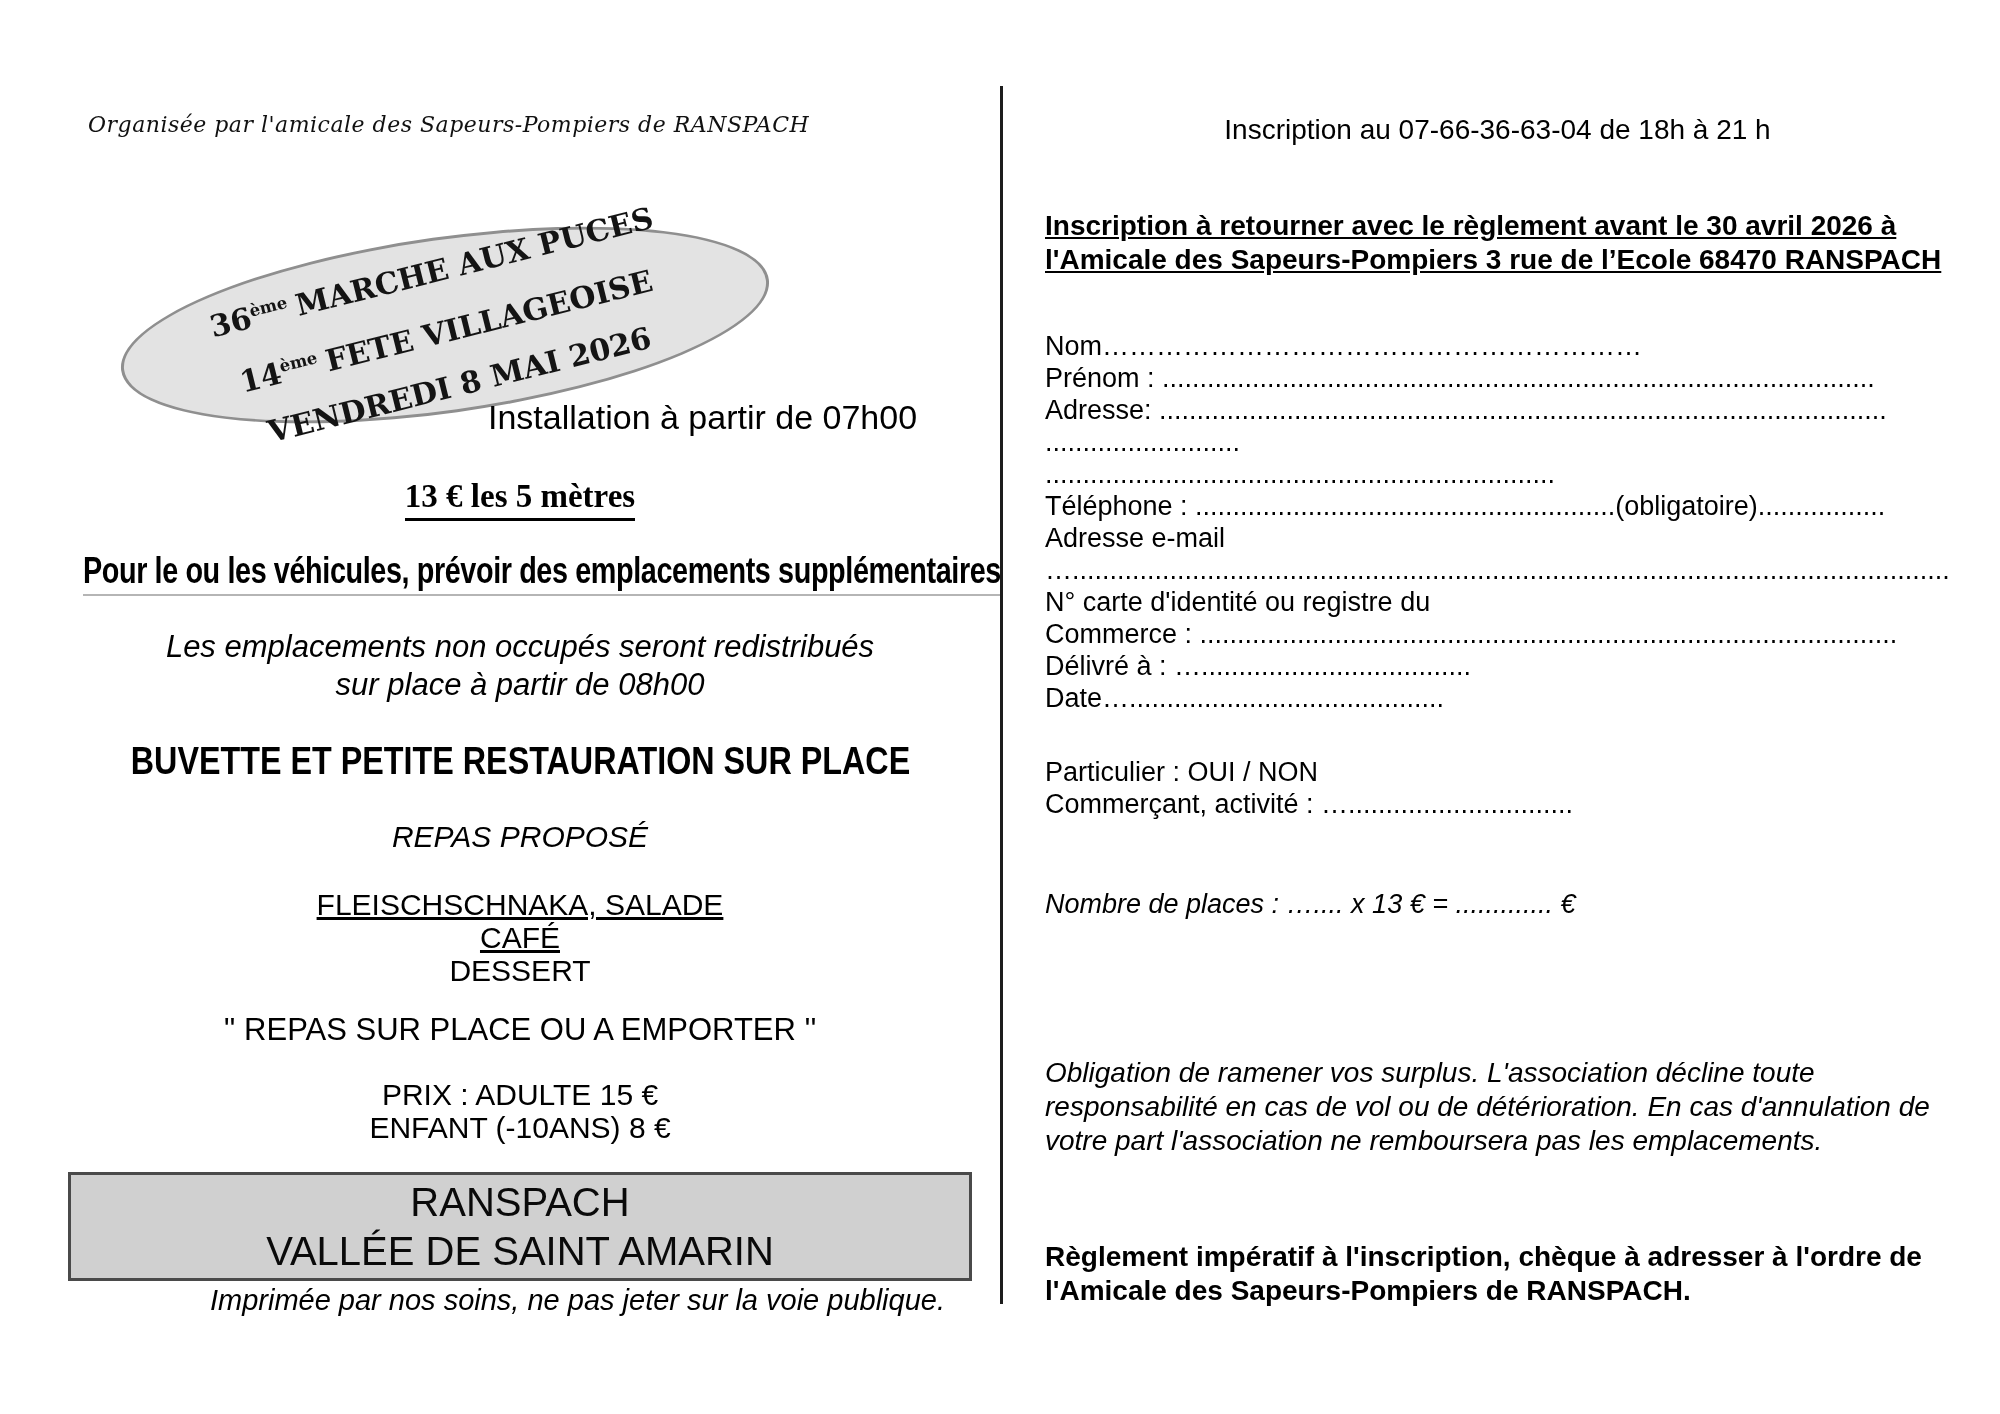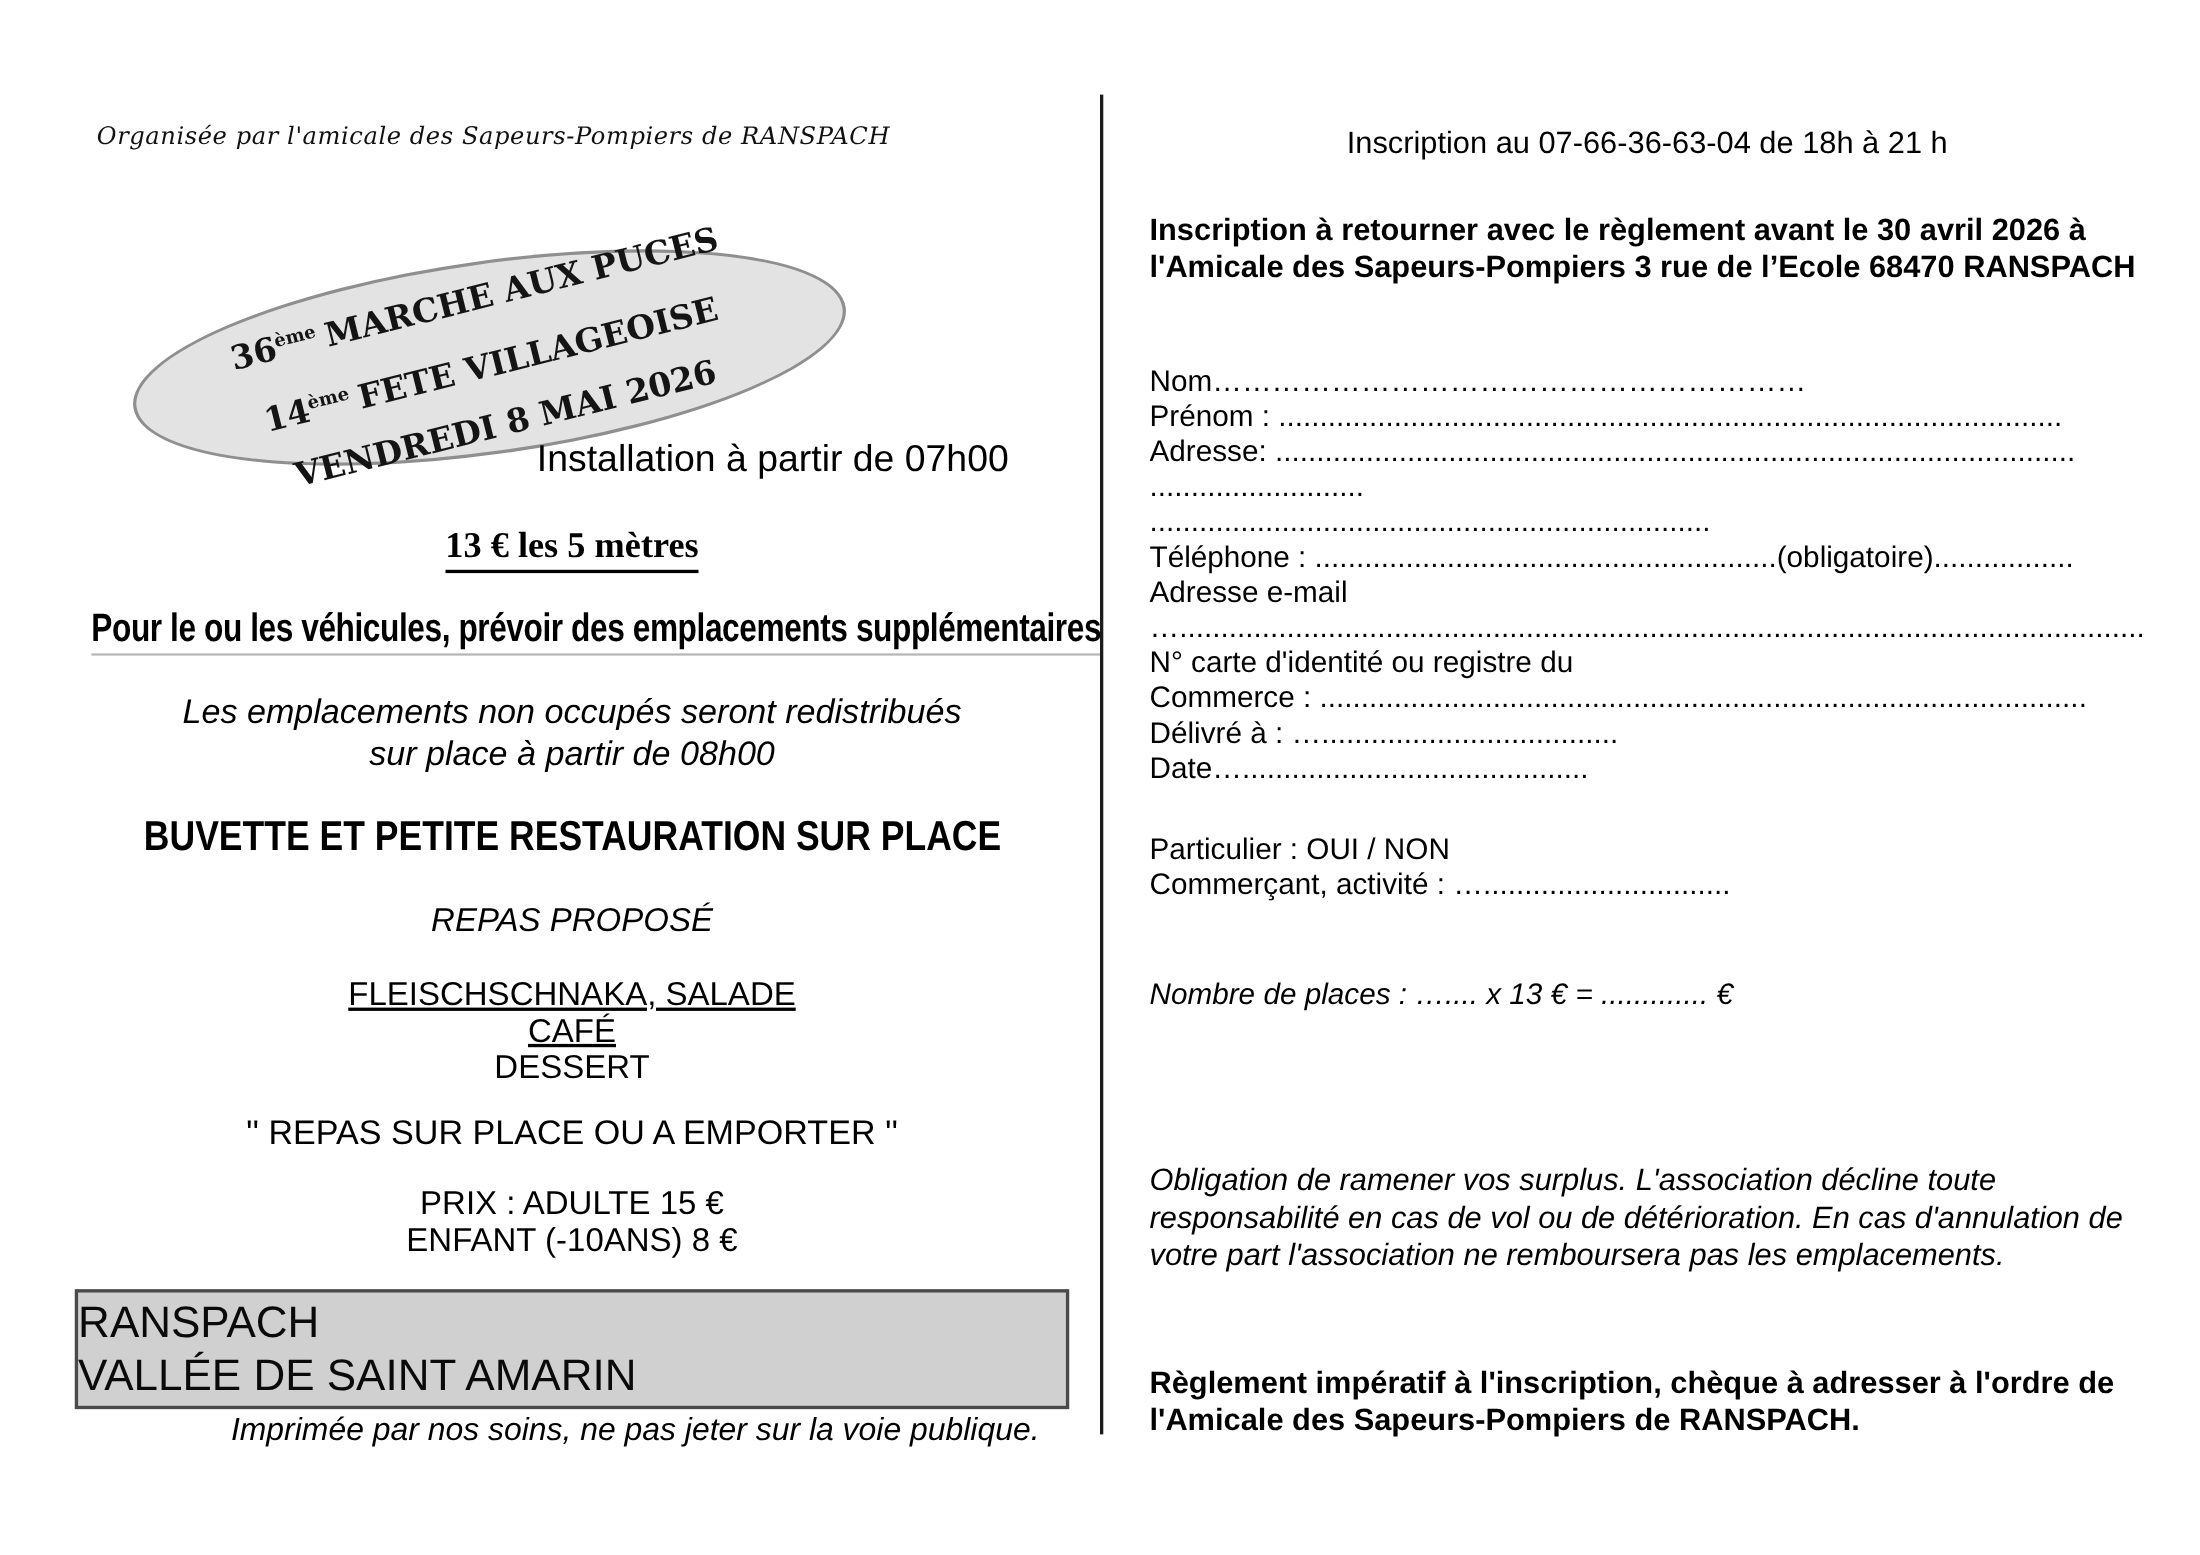--- a/index.html
+++ b/index.html
@@ -49,21 +49,21 @@
     transform:scaleX(0.85); white-space:nowrap;
   }
   .repas-heading { font-size:30px;font-style:italic; }
   .menu-line { font-size:30px; line-height:33px; }
   .u { text-decoration:underline; }
   .takeaway { font-size:31px; }
   .prices { font-size:30px; line-height:33px; }
   .location-box {
     width:898px; height:100px;
     background:#d0d0d0; border:3px solid #4a4a4a;
-    font-size:40px; line-height:49px; padding-top:3px;
+    text-align:center; font-size:40px; line-height:49px; padding-top:3px;
     color:#0a0a0a;
   }
   .print-note { font-style:italic; font-size:29px; }
 
   
   .divider { width:3px; height:1218px; background:#1c1c1c; }
 
   
   .r-phone { font-size:28px; }
   .r-bold  { font-size:28px; font-weight:bold; line-height:34px; }
@@ -125,21 +125,21 @@
     <div>RANSPACH</div>
     <div>VALLÉE DE SAINT AMARIN</div>
   </div>
 
   <div class="abs center print-note" style="left:25px; top:1284px; width:920px;text-align:right;">Imprimée par nos soins, ne pas jeter sur la voie publique.</div>
 
   <div class="abs divider" style="left:1000px; top:86px;"></div>
 
   <div class="abs center r-phone" style="left:1045px; top:114px; width:905px;">Inscription au 07-66-36-63-04 de 18h à 21 h</div>
 
-  <div class="abs r-bold" style="left:1045px; top:192px; width:905px;">
+  <div class="abs r-bold" style="left:1045px; top:209px; width:905px;text-decoration:underline;">
     <div>Inscription à retourner avec le règlement avant le 30 avril 2026 à</div>
     <div>l'Amicale des Sapeurs-Pompiers 3 rue de l’Ecole 68470 RANSPACH</div>
   </div>
 
   <div class="abs r-form" style="left:1045px; top:330px; width:905px;">
     <div>Nom……………………………………………………</div>
     <div>Prénom : ...............................................................................................</div>
     <div>Adresse: .................................................................................................</div>
     <div>..........................</div>
     <div>....................................................................</div>

